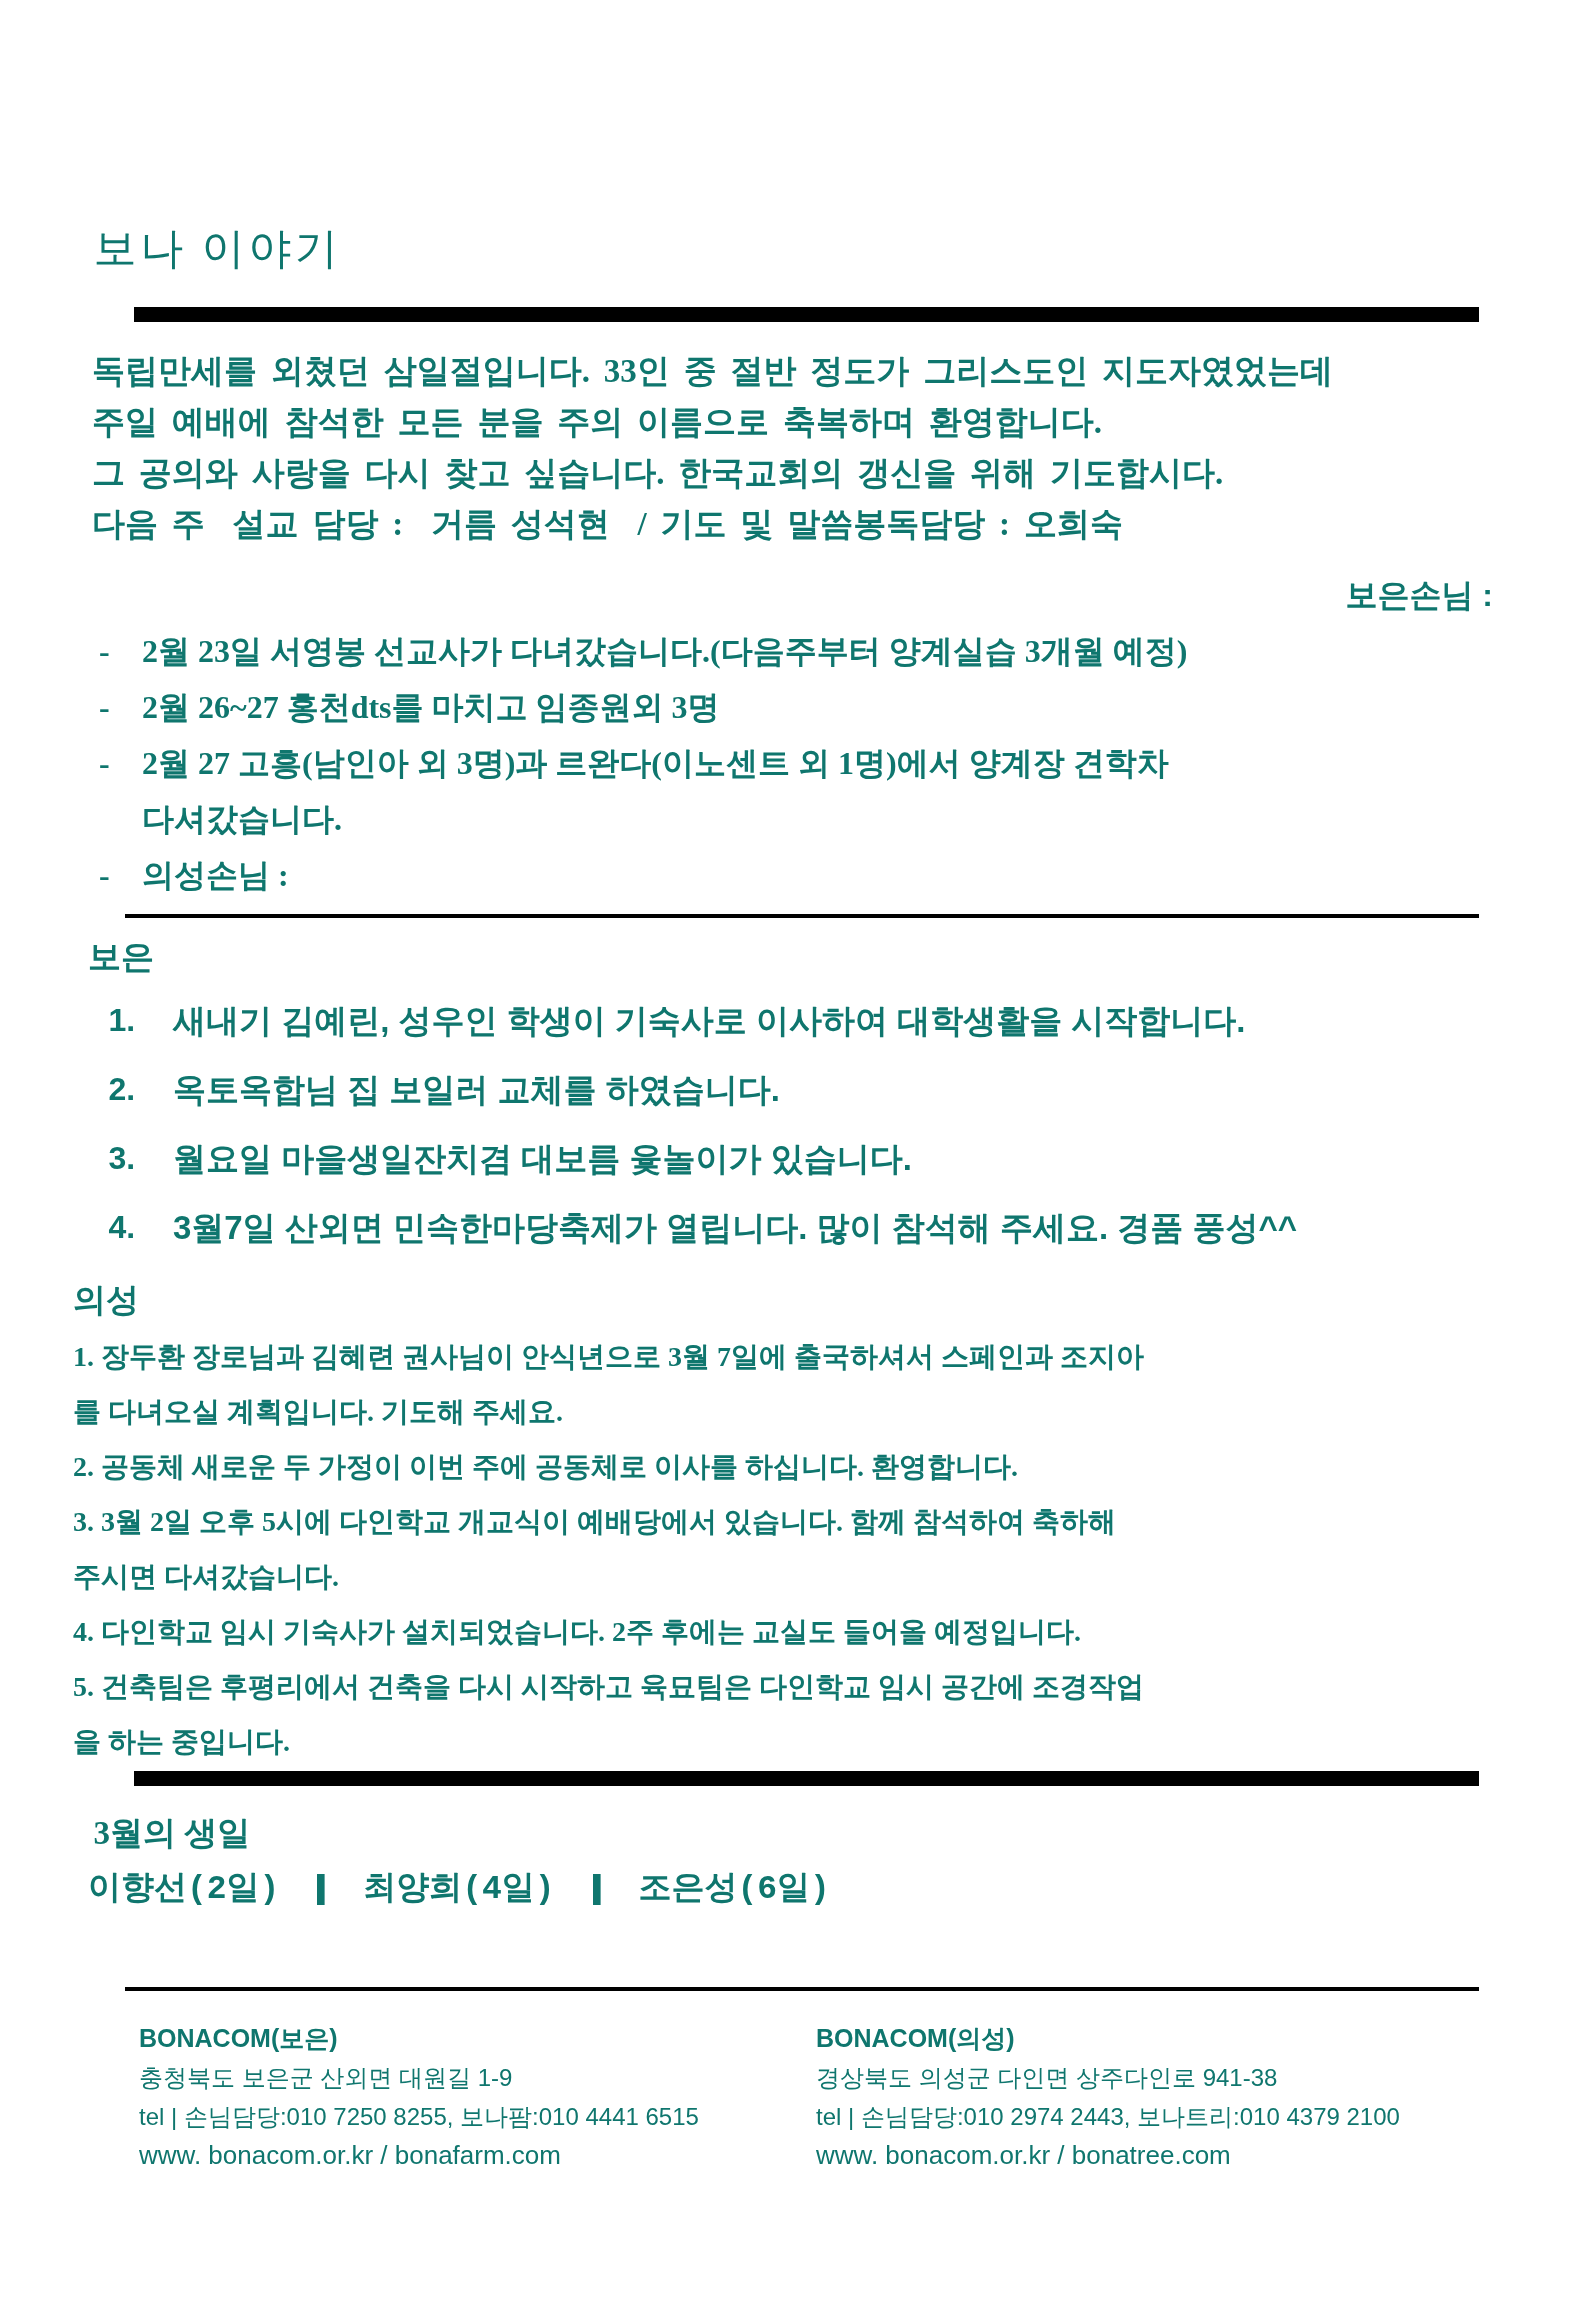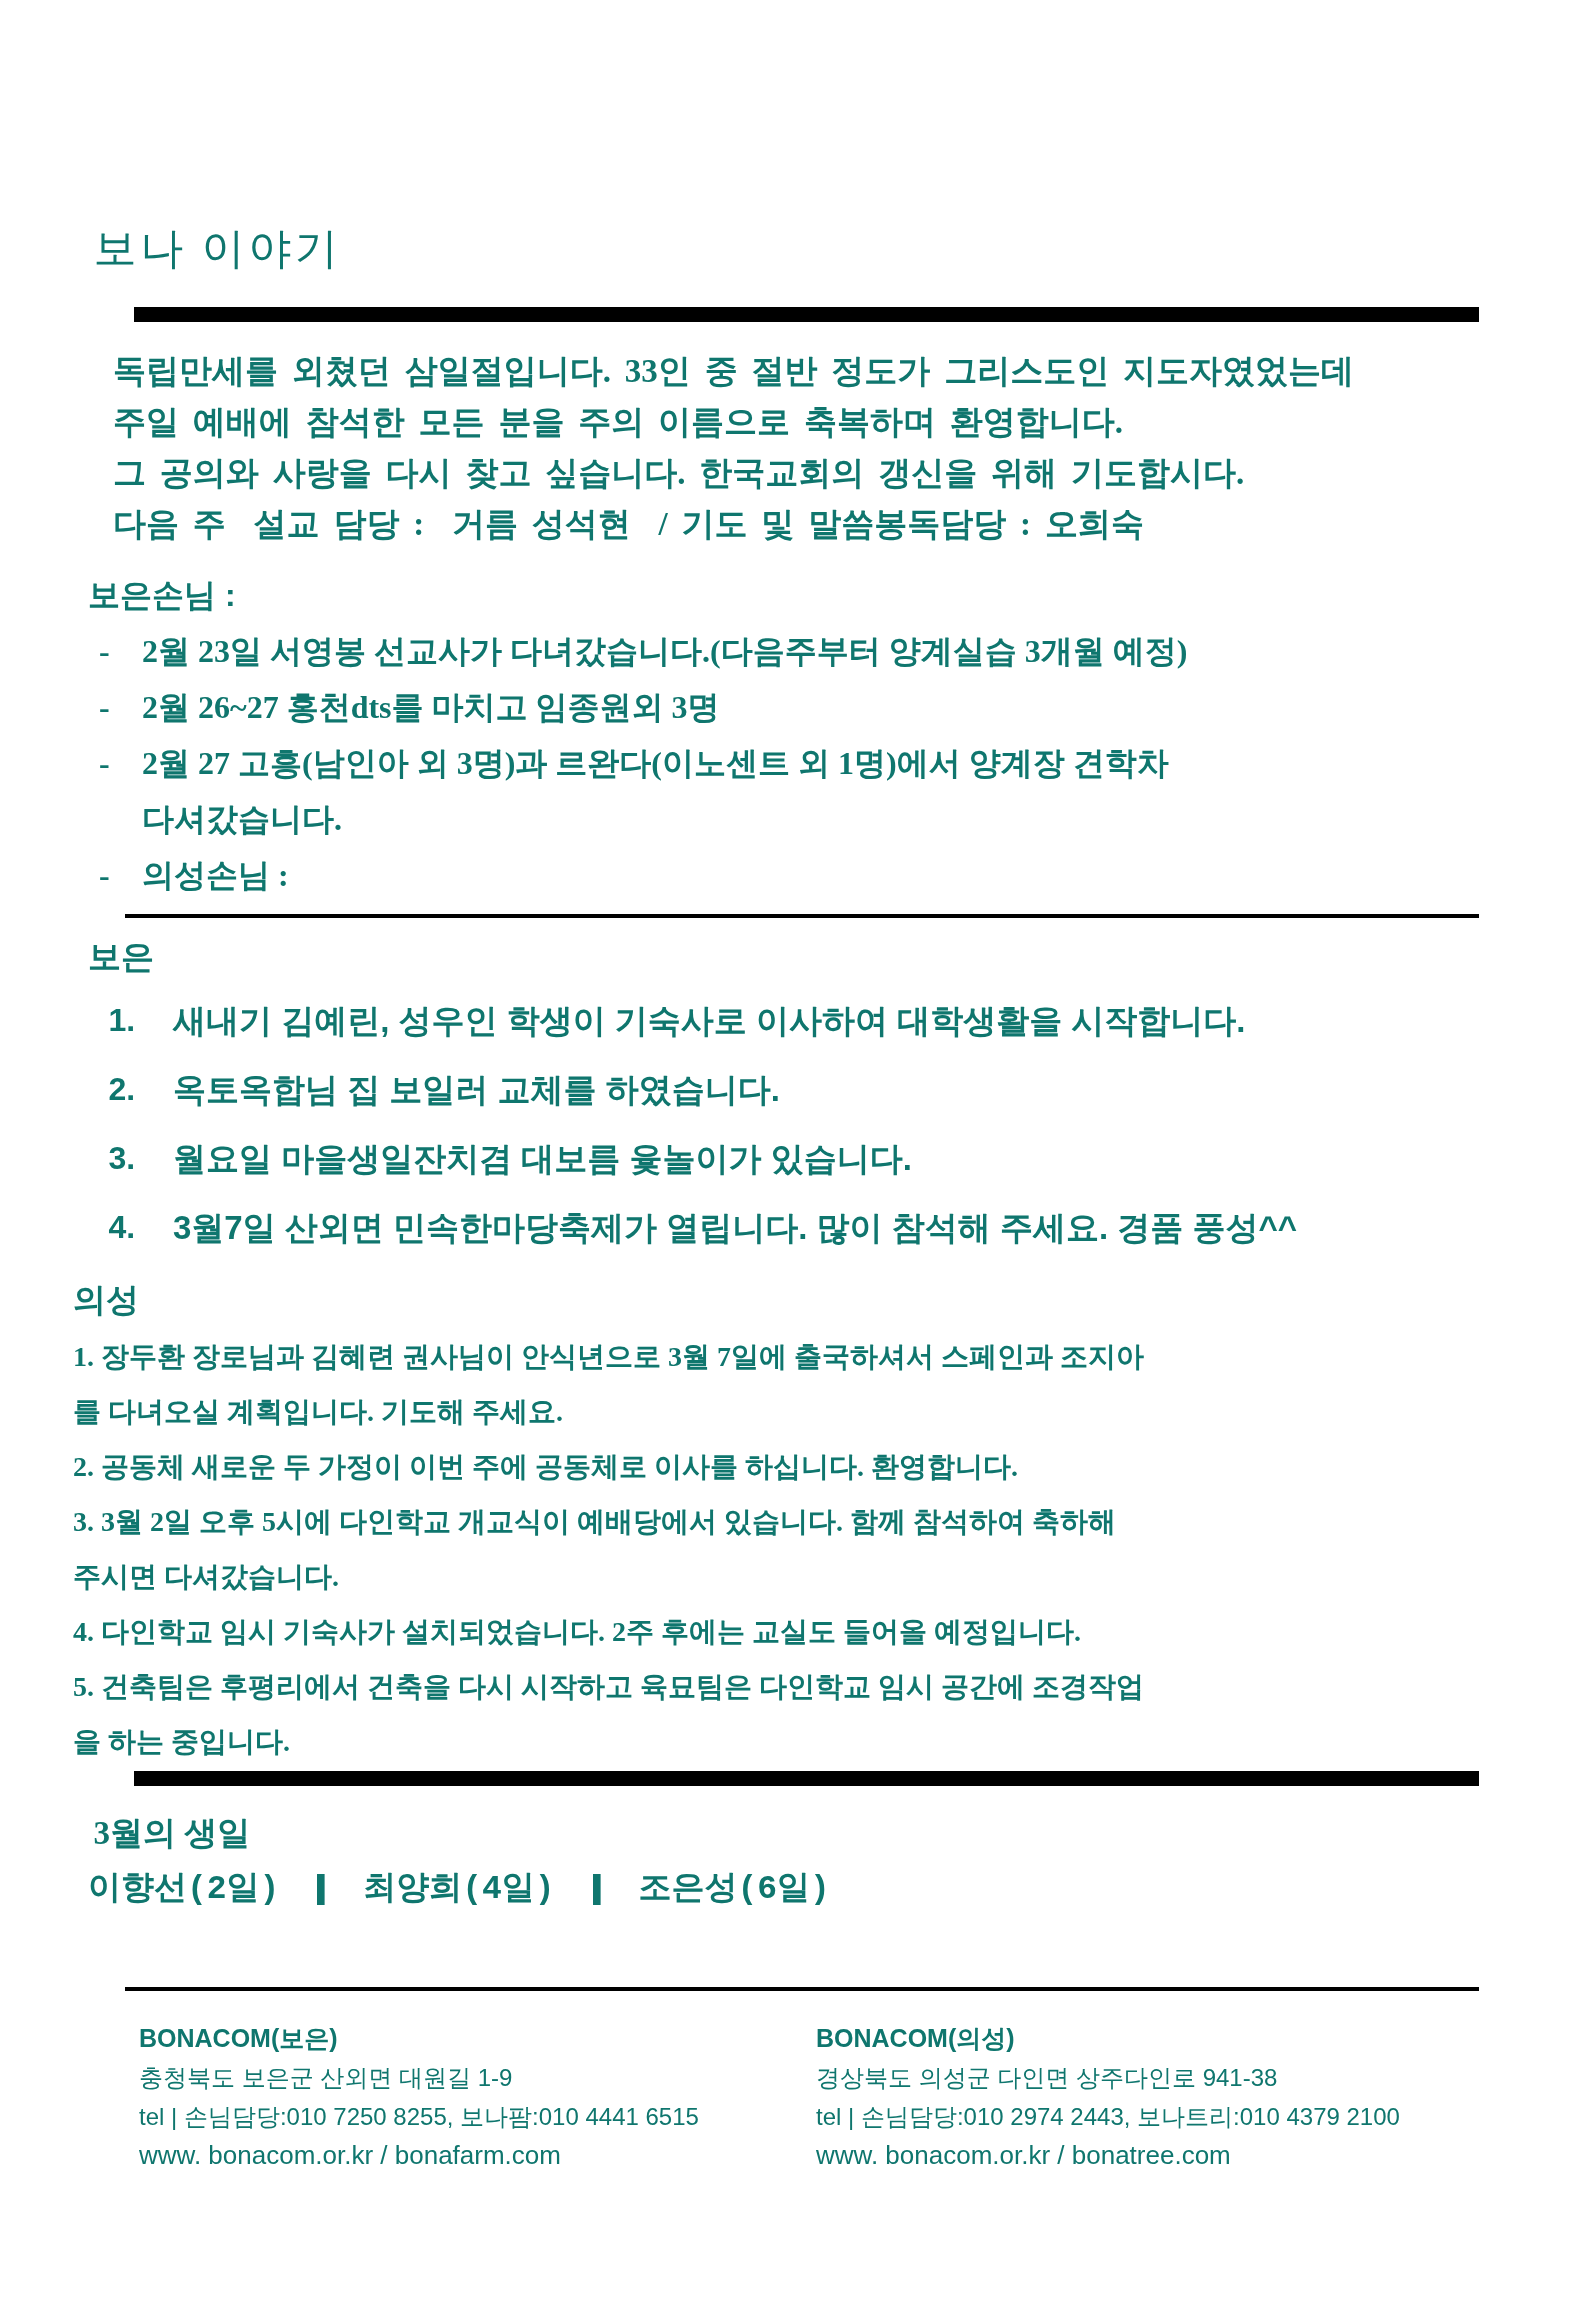--- a/index.html
+++ b/index.html
@@ -46,29 +46,30 @@
   }
 
   
   .intro { margin-top: 24px; }
   .intro .line {
     font-family: "Liberation Serif", sans-serif;
     font-size: 33px;
     font-weight: 700;
     line-height: 51px;
     word-spacing: 5.6px;
-    margin-left: 25px;
+    margin-left: 4px;
   }
 
   
   .guests { margin-top: 16.7px; }
   .guests-label {
     font-size: 32px;
     font-weight: 700;
     line-height: 56px;
+    text-align: right;
   }
   .guest-item {
     position: relative;
     padding-left: 54px;
     font-family: "Liberation Serif", sans-serif;
     font-size: 32px;
     font-weight: 700;
   }
   .guest-item .line { line-height: 56px; }
   .guest-marker {

